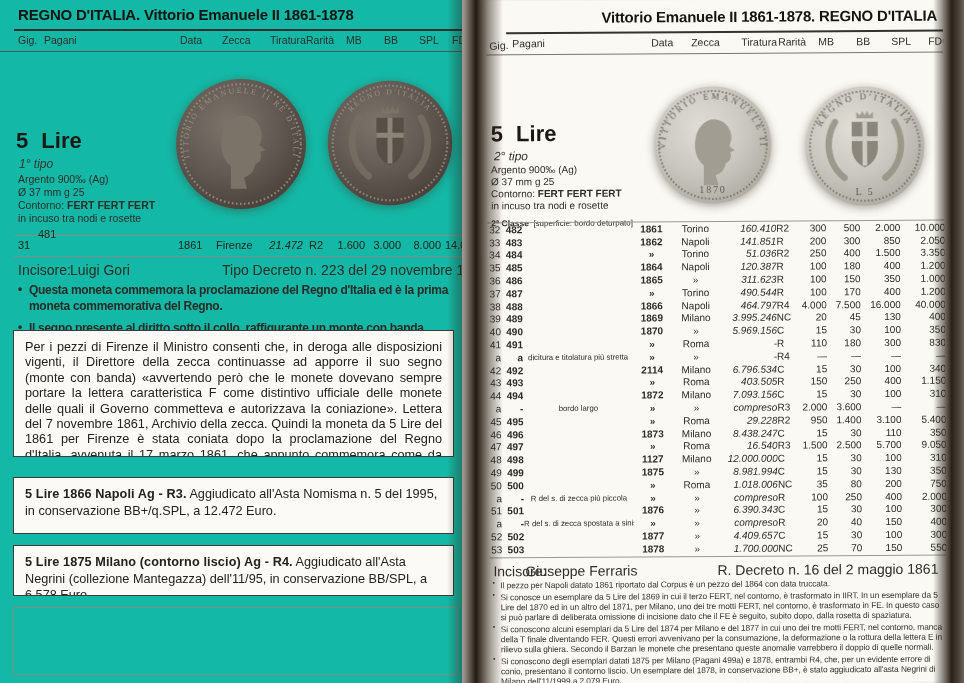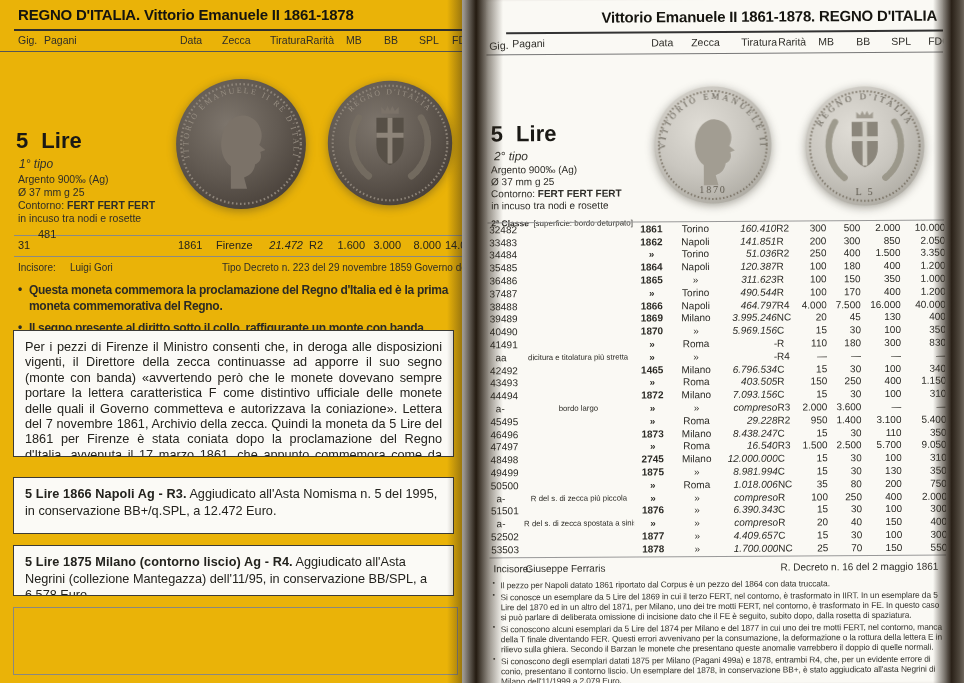--- a/index.html
+++ b/index.html
@@ -1,54 +1,54 @@
 <!DOCTYPE html>
 <html><head>
 <meta charset="utf-8">
 <style>
   html,body{margin:0;padding:0;background:#8a857c;}
   #stage{position:relative;width:964px;height:683px;overflow:hidden;
          font-family:"Liberation Sans",sans-serif;color:#2a2925;background:#f3f1ec;}
   .page{position:absolute;top:0;height:683px;overflow:hidden;}
-  #leftPage{left:0;width:462px;background:#eab308;}
+  #leftPage{left:0;width:462px;background:#14b8a6;}
   #rightPage{left:488px;width:457px;background:#faf9f4;transform:rotate(-0.35deg);}
   .abs{position:absolute;white-space:nowrap;}
   .rule{position:absolute;background:#555;}
 
   
   .ptitle{font-size:15px;font-weight:bold;color:#15140f;letter-spacing:-0.2px;}
   .colhead{font-size:10.5px;color:#2e2d28;}
   
   .denom{font-size:22px;font-weight:bold;color:#1a1915;word-spacing:7px;}
   .tipo{font-size:12px;font-style:italic;color:#33322c;}
   .spec{font-size:10.5px;color:#2e2d28;}
   .classe-b{font-size:9px;font-weight:bold;}
   .classe-n{font-size:8.5px;}
   .lrow{font-size:11px;color:#25241f;}
   .ital{font-style:italic;}
   .r{text-align:right;}
-  .incisore{font-size:10px;color:#2e2d28;text-align:center;}
+  .incisore{font-size:14px;color:#2e2d28;text-align:center;}
   .bullets-l{position:absolute;left:18px;top:282px;width:440px;font-size:12px;
              letter-spacing:-0.3px;line-height:16px;color:#2b2a25;font-weight:bold;}
   .bullets-l .bullet{position:relative;padding-left:11px;margin-bottom:6px;white-space:normal;}
   .bullets-l .bullet::before{content:"•";position:absolute;left:0;top:-1px;}
   .bigbox{position:absolute;left:13px;width:441px;border:1.5px solid #3c3b36;background:#fbfaf6;
           padding:9px 11px;box-sizing:border-box;font-size:12.7px;line-height:15.4px;
           text-align:justify;color:#23221d;overflow:hidden;white-space:normal;}
   .notebox{position:absolute;left:13px;width:441px;border:1.5px solid #3c3b36;background:#fbfaf6;
            padding:8px 11px;box-sizing:border-box;font-size:12.7px;line-height:16.5px;
            color:#23221d;overflow:hidden;white-space:normal;}
   .notebox b{letter-spacing:0.1px;}
   .emptybox{position:absolute;left:13px;width:443px;height:66px;border:1px solid #8a887f;}
 
   
   #rtable{position:absolute;left:0;top:222px;width:458px;border-collapse:collapse;table-layout:fixed;}
   #rtable td{height:12.8px;padding:0;font-size:10px;color:#2b2a25;overflow:hidden;white-space:nowrap;}
   .c-gig{text-align:right;color:#55544d;}
-  .c-pag{text-align:left;padding-right:2px;color:#55544d;}
+  .c-pag{text-align:right;padding-right:2px;color:#55544d;font-weight:bold;}
   .c-note{text-align:center;font-size:7.8px !important;color:#45443e;}
   .c-data{text-align:center;font-weight:bold;}
   .c-zecca{text-align:center;}
   .c-tir{text-align:right;font-style:italic;padding-right:3px;}
   .c-rar{text-align:left;padding-left:4px;}
   .c-mb,.c-bb,.c-spl,.c-fdc{text-align:right;padding-right:2px;}
   td.dash{color:#a5a39b;}
   .bullets-r{position:absolute;left:3px;top:579px;width:451px;font-size:8.4px;line-height:10px;
              color:#34332d;letter-spacing:-0.1px;}
   .bullets-r .bullet{position:relative;padding-left:8px;margin-bottom:2px;white-space:normal;}
@@ -411,21 +411,21 @@
             <td class="c-mb dash">—</td>
             <td class="c-bb dash">—</td>
             <td class="c-spl dash">—</td>
             <td class="c-fdc dash">—</td>
           </tr>
 
           <tr>
             <td class="c-gig">42</td>
             <td class="c-pag">492</td>
             <td class="c-note"></td>
-            <td class="c-data">1465</td>
+            <td class="c-data">2114</td>
             <td class="c-zecca">Milano</td>
             <td class="c-tir">6.796.534</td>
             <td class="c-rar">C</td>
             <td class="c-mb">15</td>
             <td class="c-bb">30</td>
             <td class="c-spl">100</td>
             <td class="c-fdc">340</td>
           </tr>
 
           <tr>
@@ -509,21 +509,21 @@
             <td class="c-mb">1.500</td>
             <td class="c-bb">2.500</td>
             <td class="c-spl">5.700</td>
             <td class="c-fdc">9.050</td>
           </tr>
 
           <tr>
             <td class="c-gig">48</td>
             <td class="c-pag">498</td>
             <td class="c-note"></td>
-            <td class="c-data">2745</td>
+            <td class="c-data">1127</td>
             <td class="c-zecca">Milano</td>
             <td class="c-tir">12.000.000</td>
             <td class="c-rar">C</td>
             <td class="c-mb">15</td>
             <td class="c-bb">30</td>
             <td class="c-spl">100</td>
             <td class="c-fdc">310</td>
           </tr>
 
           <tr>

